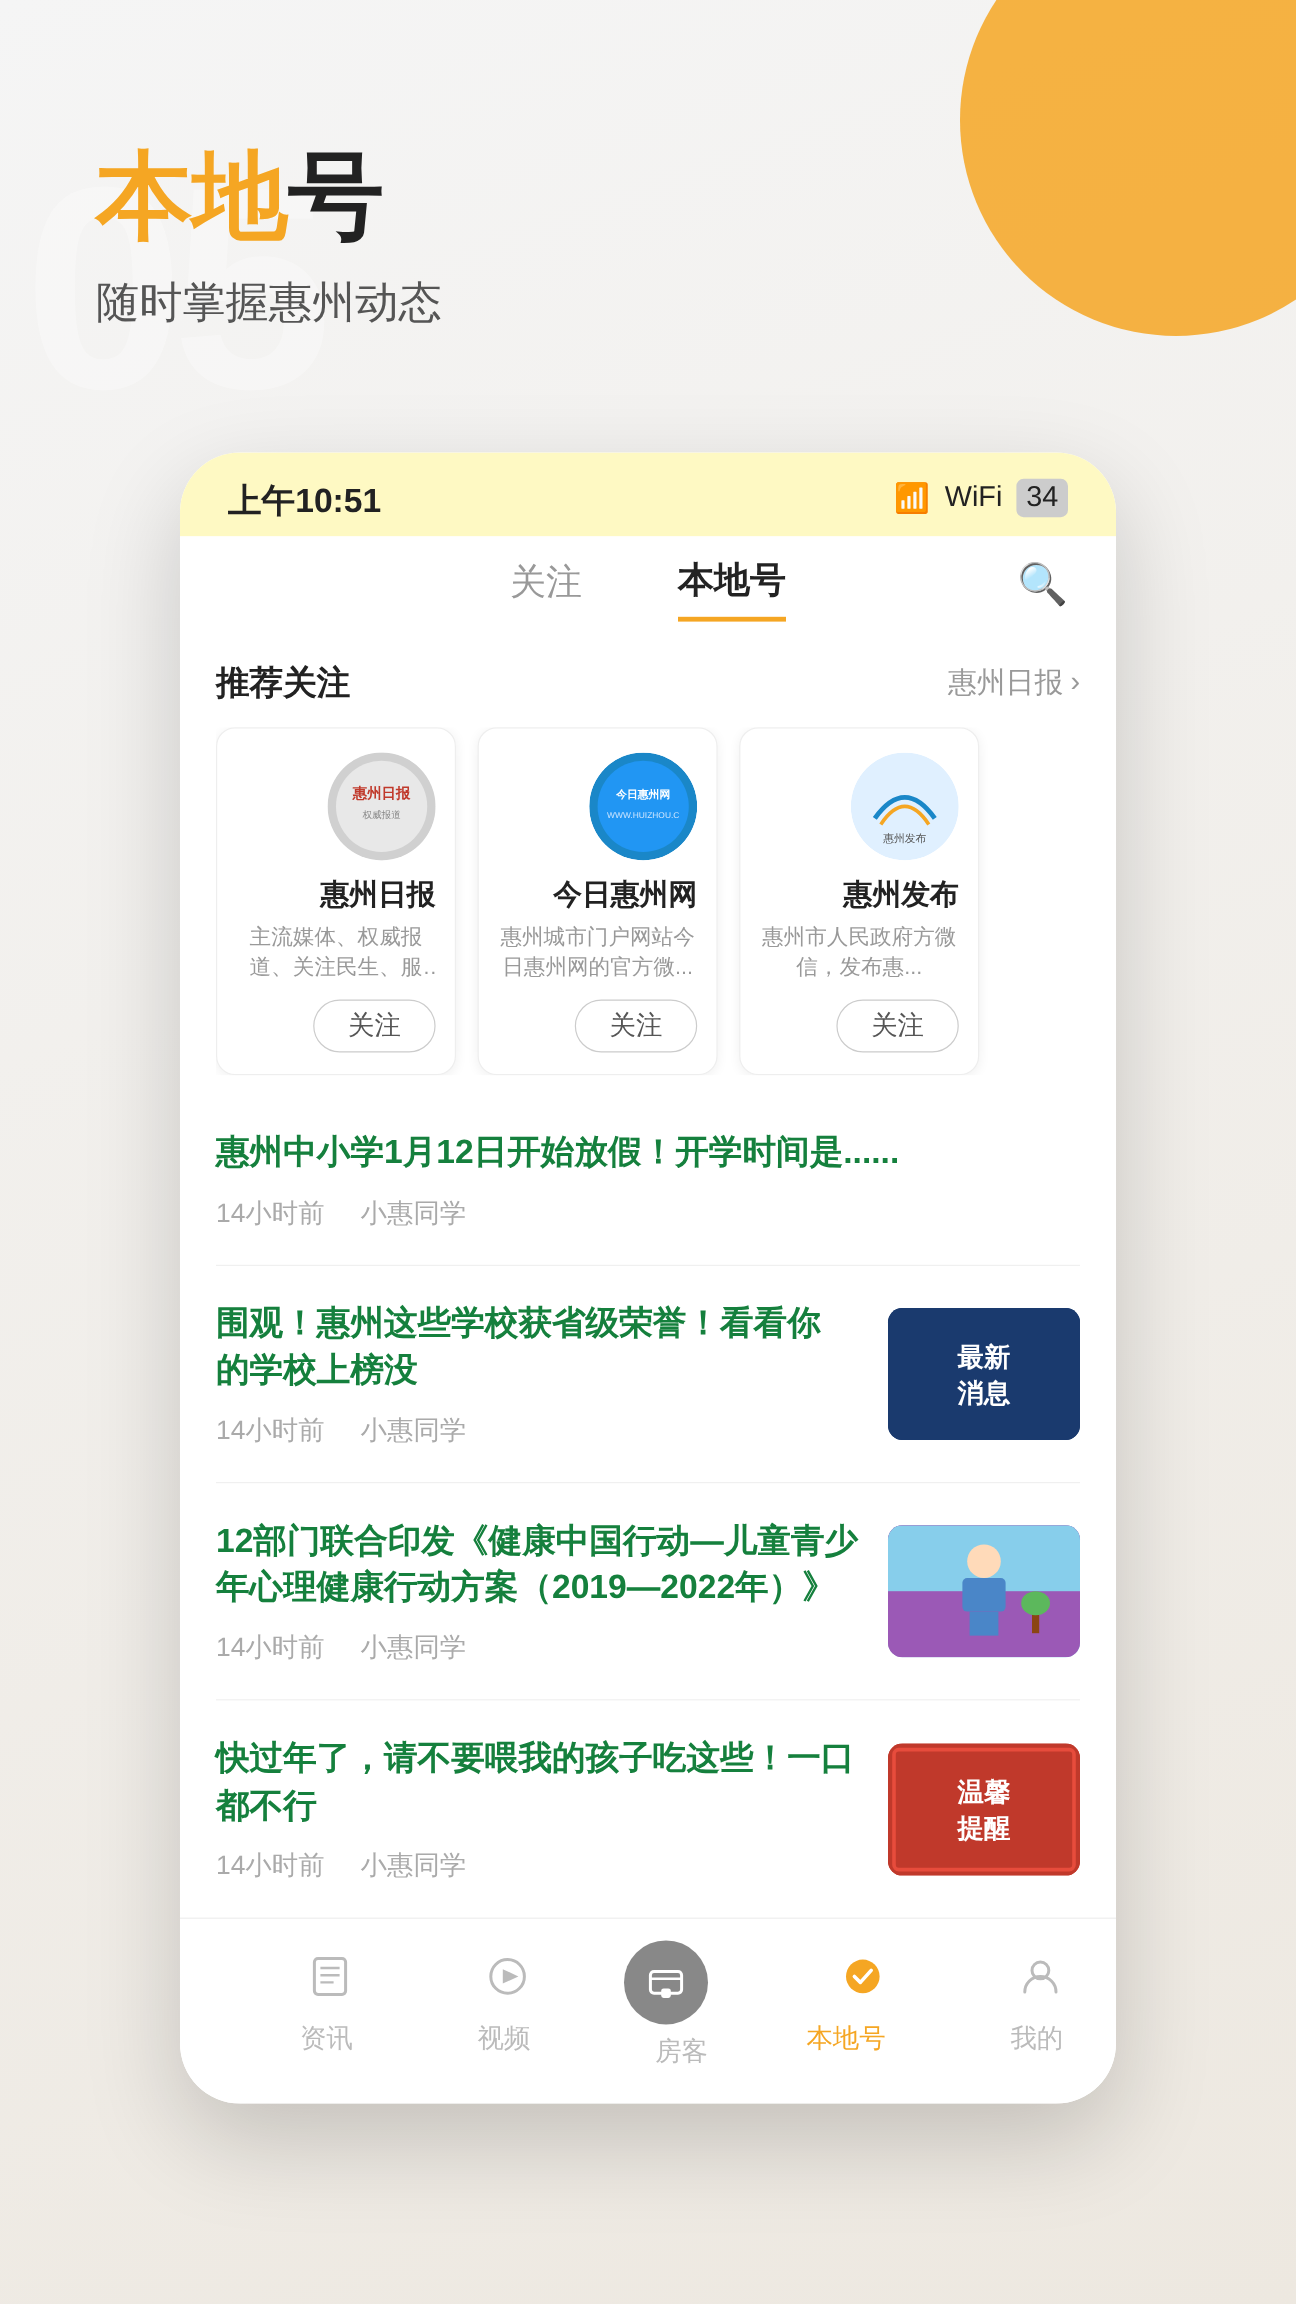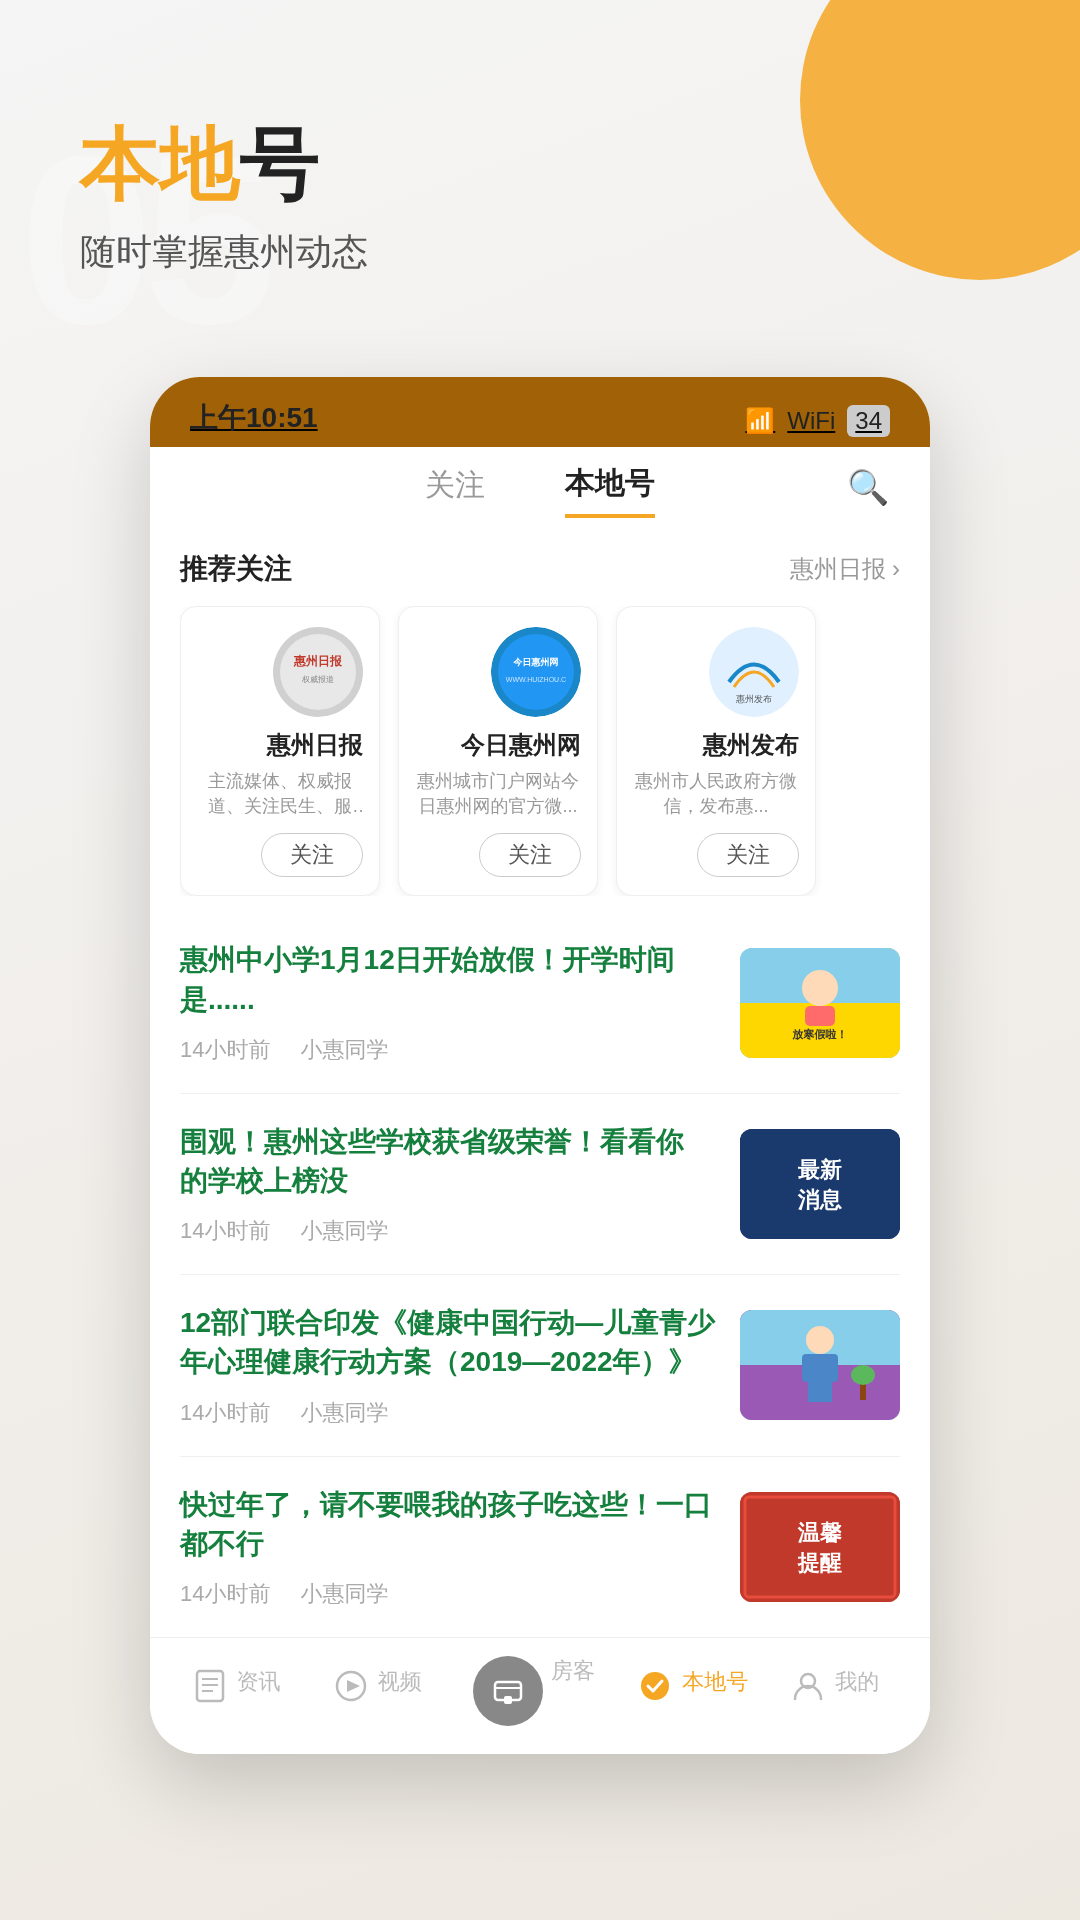--- a/index.html
+++ b/index.html
@@ -83,24 +83,23 @@
       border-radius: 50px;
       box-shadow: 0 30px 80px rgba(0,0,0,0.18);
       overflow: hidden;
       padding-bottom: 0;
     }
 
     
     .status-bar {
       display: flex;
       justify-content: space-between;
-      align-items: flex-end;
+      align-items: flex-start;
       padding: 22px 40px 10px 40px;
-      background: #a16207;
-      text-decoration: underline;
+      background: #fef9c3;
     }
     .status-time {
       font-size: 28px;
       font-weight: 600;
       color: #222;
     }
     .status-icons {
       display: flex;
       align-items: center;
       gap: 12px;
@@ -288,22 +287,22 @@
     .bottom-nav {
       display: flex;
       justify-content: space-around;
       align-items: center;
       padding: 18px 20px 28px 20px;
       background: #fff;
       border-top: 1px solid #eee;
     }
     .nav-item {
       display: flex;
-      flex-direction: row;
-      align-items: flex-start;
+      flex-direction: column;
+      align-items: flex-end;
       gap: 8px;
       cursor: pointer;
       min-width: 100px;
     }
     .nav-icon {
       font-size: 38px;
       color: #bbb;
     }
     .nav-icon.active-icon {
       color: #F5A623;
@@ -416,30 +415,20 @@
   <div class="news-list">
 
     <div class="news-item">
       <div class="news-content">
         <div class="news-title">惠州中小学1月12日开始放假！开学时间是......</div>
         <div class="news-meta">
           <span>14小时前</span>
           <span>小惠同学</span>
         </div>
       </div>
-      <div class="news-thumb thumb-1">
-        <svg width="160" height="110" viewBox="0 0 160 110">
-          <rect width="160" height="110" fill="#87CEEB"></rect>
-          <rect width="160" height="55" fill="#FFD700" y="55"></rect>
-
-          <circle cx="80" cy="40" r="18" fill="#FFDAB9"></circle>
-          <rect x="65" y="58" width="30" height="20" rx="5" fill="#ff6b6b"></rect>
-          <text x="80" y="90" text-anchor="middle" font-size="11" fill="#333" font-weight="bold">放寒假啦！</text>
-        </svg>
-      </div>
     </div>
 
     <div class="news-item">
       <div class="news-content">
         <div class="news-title">围观！惠州这些学校获省级荣誉！看看你的学校上榜没</div>
         <div class="news-meta">
           <span>14小时前</span>
           <span>小惠同学</span>
         </div>
       </div>

